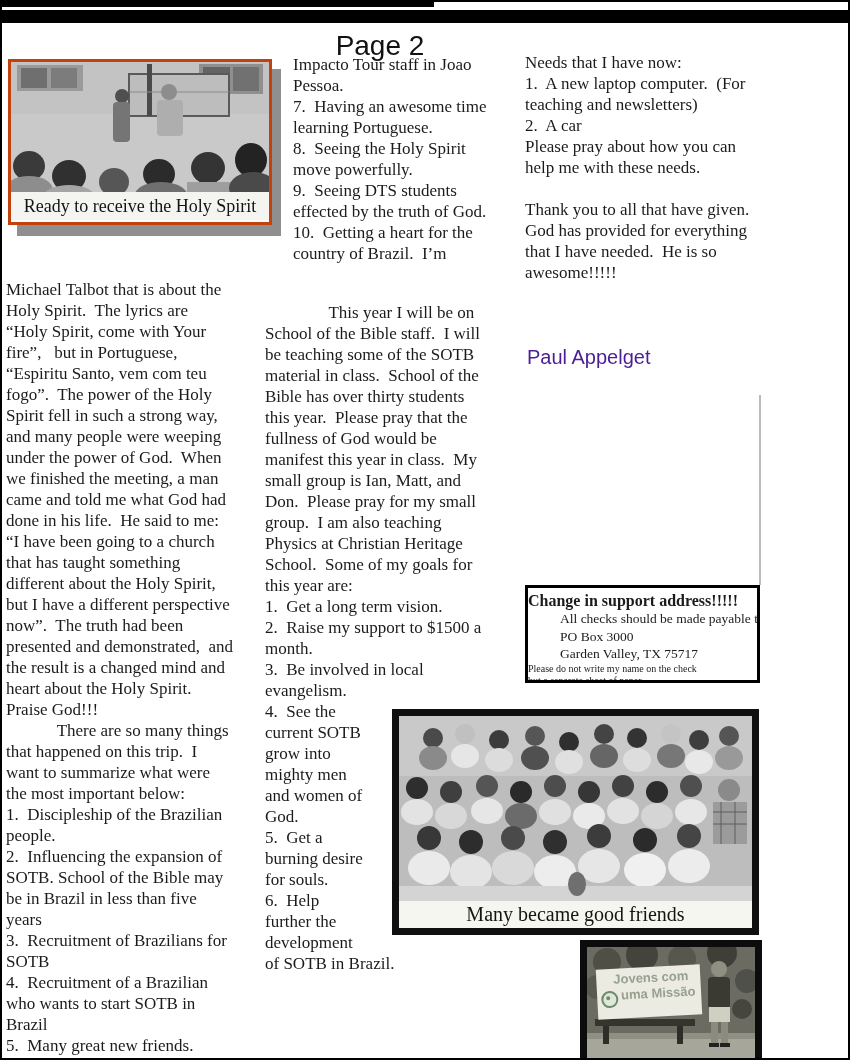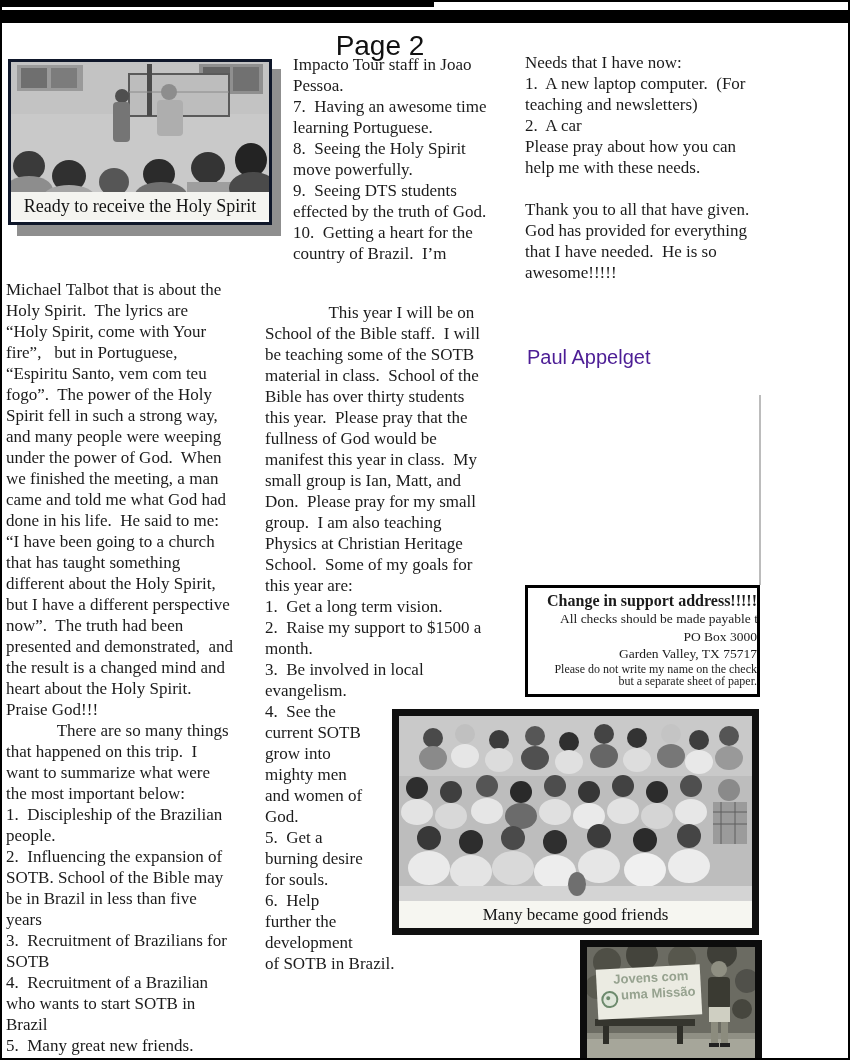--- a/index.html
+++ b/index.html
@@ -14,45 +14,45 @@
   }
   .bar{position:absolute;background:#000;}
   .pagetitle{
     position:absolute;left:278px;top:28px;width:200px;text-align:center;
     font-family:"Liberation Sans", sans-serif;font-size:28px;color:#111;
   }
   
   .ph1-shadow{position:absolute;left:15px;top:67px;width:264px;height:167px;background:#8f8f8f;}
   .ph1{
     position:absolute;left:6px;top:57px;width:264px;height:166px;
-    border:3px solid #0f172a;background:#fff;box-sizing:border-box;
+    border:3px solid #c2410c;background:#fff;box-sizing:border-box;
   }
   .ph1 svg{display:block;width:258px;height:130px;}
   .ph1-cap{
     width:258px;height:28px;background:#f4f4f0;text-align:center;
     font-size:18px;line-height:28px;color:#141414;
   }
   
   .supbox{
-    position:absolute;left:523px;top:583px;width:235px;height:112px;
+    position:absolute;left:523px;top:583px;width:235px;height:98px;
     border:3px solid #000;box-sizing:border-box;background:#fff;
-    text-align:right;padding-top:4px;overflow:hidden;
+    text-align:left;padding-top:4px;overflow:hidden;
   }
   .supbox .t{font-size:16px;line-height:18px;font-weight:bold;white-space:nowrap;}
   .supbox .l{font-size:13.5px;line-height:17.5px;white-space:nowrap;padding-left:32px;}
-  .supbox .n{font-size:12px;line-height:12px;white-space:nowrap;padding-left:23px;}
+  .supbox .n{font-size:10px;line-height:12px;white-space:nowrap;}
   
   .ph2{
     position:absolute;left:390px;top:707px;width:367px;height:226px;
     background:#101010;padding:7px;box-sizing:border-box;
   }
   .ph2 svg{display:block;width:353px;height:185px;}
   .ph2-cap{
     width:353px;height:27px;background:#f6f6f1;text-align:center;
-    font-size:17px;line-height:27px;color:#141414;
+    font-size:20px;line-height:27px;color:#141414;
   }
   
   .ph3{
     position:absolute;left:578px;top:938px;width:182px;height:122px;
     border:7px solid #0c0c0c;border-bottom:none;box-sizing:border-box;background:#6b6b62;
   }
   .ph3 svg{display:block;width:168px;height:115px;}
   .banner{
     position:absolute;left:10px;top:20px;width:104px;height:50px;
     background:#ebebe2;transform:rotate(-3deg);

